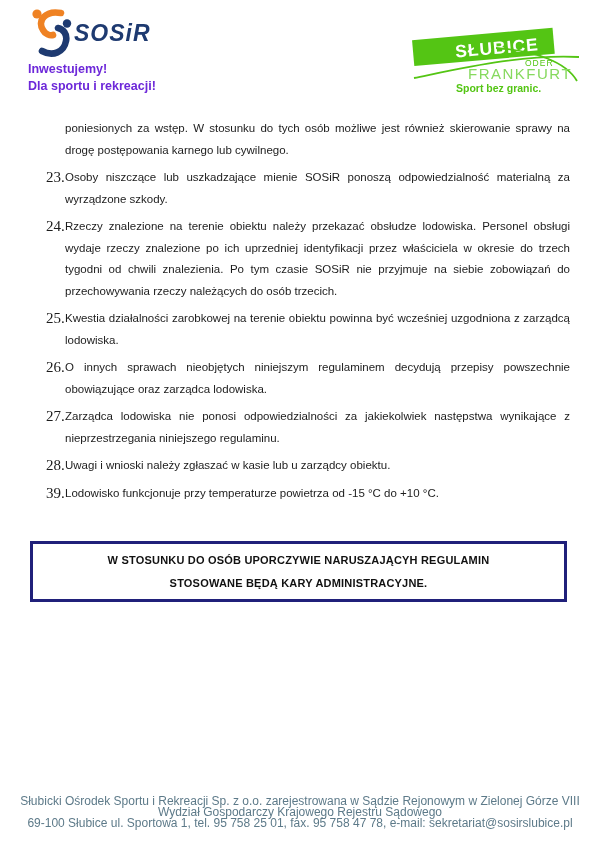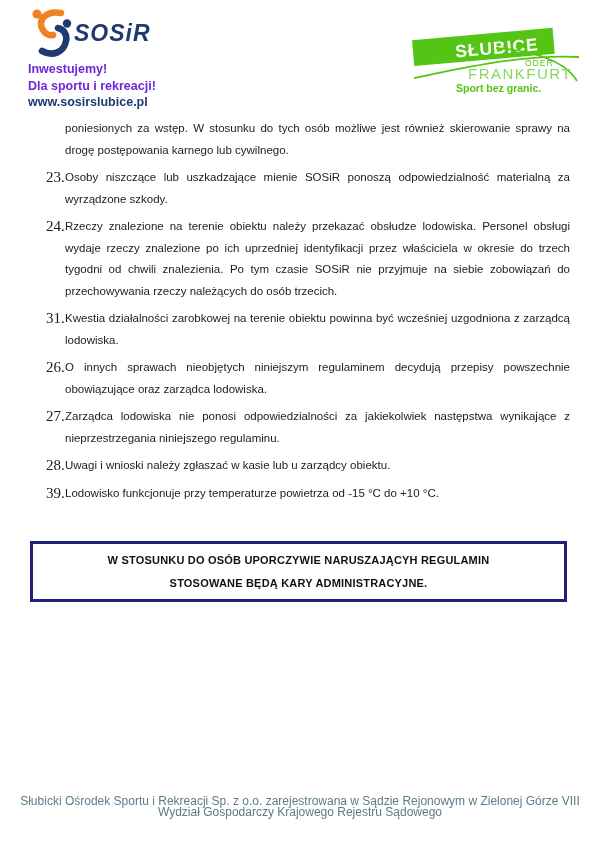--- a/index.html
+++ b/index.html
@@ -66,21 +66,20 @@
     <path d="M31,5 C15,2 7,13 13,22 C15,26 20,28 23,27" fill="none" stroke="#ef8223" stroke-width="6.6" stroke-linecap="round"></path>
     <path d="M12,43 C23,49 34,44 36,33 C37.5,26 33,21 28,20" fill="none" stroke="#1e3a70" stroke-width="6.6" stroke-linecap="round"></path>
     <circle cx="37" cy="15.5" r="4.2" fill="#1e3a70"></circle>
   </svg>
   <span class="brand-text">SOSiR</span>
 </div>
 
 <div class="taglines">
   <div class="tagline">Inwestujemy!</div>
   <div class="tagline">Dla sportu i rekreacji!</div>
-  <div class="tagline site">www.sosirslubice.pl</div>
 </div>
 
 <div class="logo-right">
   <svg width="175" height="78" viewBox="0 0 175 78" aria-hidden="true">
     <g transform="rotate(-5 75 30)">
       <rect x="5" y="16" width="141" height="26" fill="#54c514"></rect>
       <text x="47" y="37" font-family="Liberation Sans, sans-serif" font-size="17.5" font-weight="bold" fill="#ffffff" letter-spacing="1">SŁUBICE</text>
     </g>
     <path d="M6,60 C55,50 115,36 171,39" fill="none" stroke="#54c514" stroke-width="1.8"></path>
     <path d="M88,30 C128,33 158,44 169,63" fill="none" stroke="#54c514" stroke-width="1.8"></path>
@@ -98,21 +97,21 @@
     <span class="reg-num">23.</span>
     <span>Osoby niszczące lub uszkadzające mienie SOSiR ponoszą odpowiedzialność materialną za wyrządzone szkody.</span>
   </div>
 
   <div class="reg-item">
     <span class="reg-num">24.</span>
     <span>Rzeczy znalezione na terenie obiektu należy przekazać obsłudze lodowiska. Personel obsługi wydaje rzeczy znalezione po ich uprzedniej identyfikacji przez właściciela w okresie do trzech tygodni od chwili znalezienia. Po tym czasie SOSiR nie przyjmuje na siebie zobowiązań do przechowywania rzeczy należących do osób trzecich.</span>
   </div>
 
   <div class="reg-item">
-    <span class="reg-num">31.</span>
+    <span class="reg-num">25.</span>
     <span>Kwestia działalności zarobkowej na terenie obiektu powinna być wcześniej uzgodniona z zarządcą lodowiska.</span>
   </div>
 
   <div class="reg-item">
     <span class="reg-num">26.</span>
     <span>O innych sprawach nieobjętych niniejszym regulaminem decydują przepisy powszechnie obowiązujące oraz zarządca lodowiska.</span>
   </div>
 
   <div class="reg-item">
     <span class="reg-num">27.</span>
@@ -130,13 +129,14 @@
   </div>
 </div>
 
 <div class="notice-box">
   <div class="notice-line">W STOSUNKU DO OSÓB UPORCZYWIE NARUSZAJĄCYH REGULAMIN</div>
   <div class="notice-line">STOSOWANE BĘDĄ KARY ADMINISTRACYJNE.</div>
 </div>
 
 <div class="page-footer">
   <div>Słubicki Ośrodek Sportu i Rekreacji Sp. z o.o. zarejestrowana w Sądzie Rejonowym w Zielonej Górze VIII Wydział Gospodarczy Krajowego Rejestru Sądowego</div>
+  <div>69-100 Słubice ul. Sportowa 1, tel. 95 758 25 01, fax. 95 758 47 78, e-mail: sekretariat@sosirslubice.pl</div>
 </div>
 
 </body></html>

